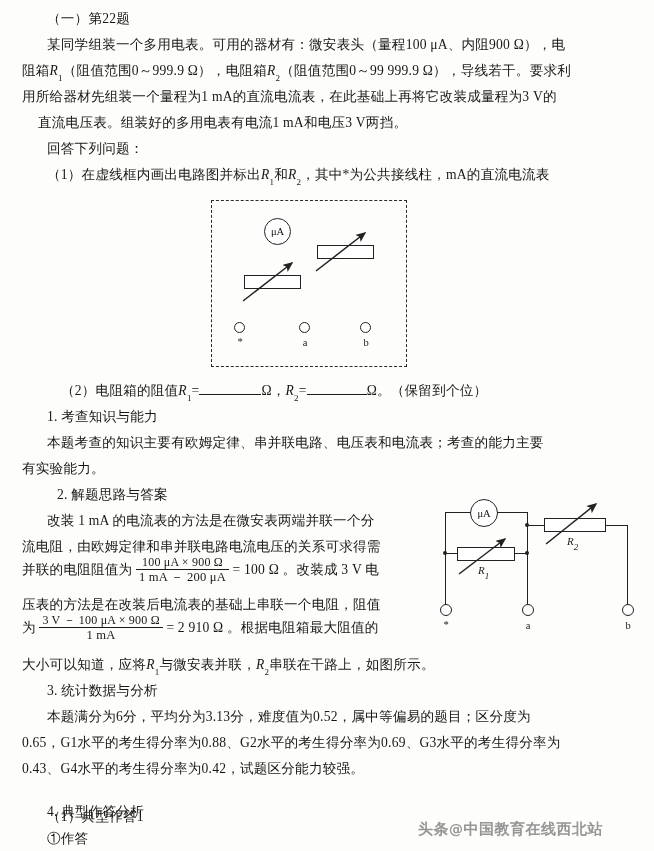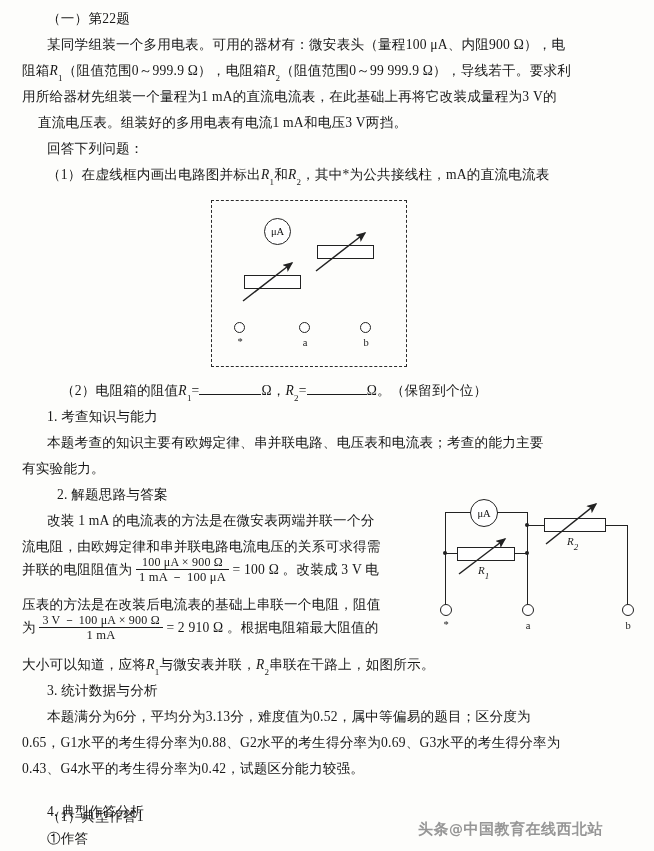--- a/index.html
+++ b/index.html
@@ -213,21 +213,21 @@
   <div class="txt" style="left:22px; top:456px;">有实验能力。</div>
 
   <div class="txt" style="left:57px; top:482px;">2. 解题思路与答案</div>
   <div class="txt" style="left:47px; top:508px;">改装 1 mA 的电流表的方法是在微安表两端并联一个分</div>
   <div class="txt" style="left:22px; top:534px;">流电阻，由欧姆定律和串并联电路电流电压的关系可求得需</div>
 
   <div class="txt" style="left:22px; top:556px;">
     <span>并联的电阻阻值为</span>
     <span class="frac">
       <span class="num">100 μA × 900 Ω</span>
-      <span class="den">1 mA －  100 μA</span>
+      <span class="den">1 mA －  200 μA</span>
     </span>
     <span>= 100 Ω 。改装成 3 V 电</span>
   </div>
 
   <div class="txt" style="left:22px; top:592px;">压表的方法是在改装后电流表的基础上串联一个电阻，阻值</div>
 
   <div class="txt" style="left:22px; top:614px;">
     <span>为</span>
     <span class="frac">
       <span class="num">3 V － 100 μA × 900 Ω</span>

